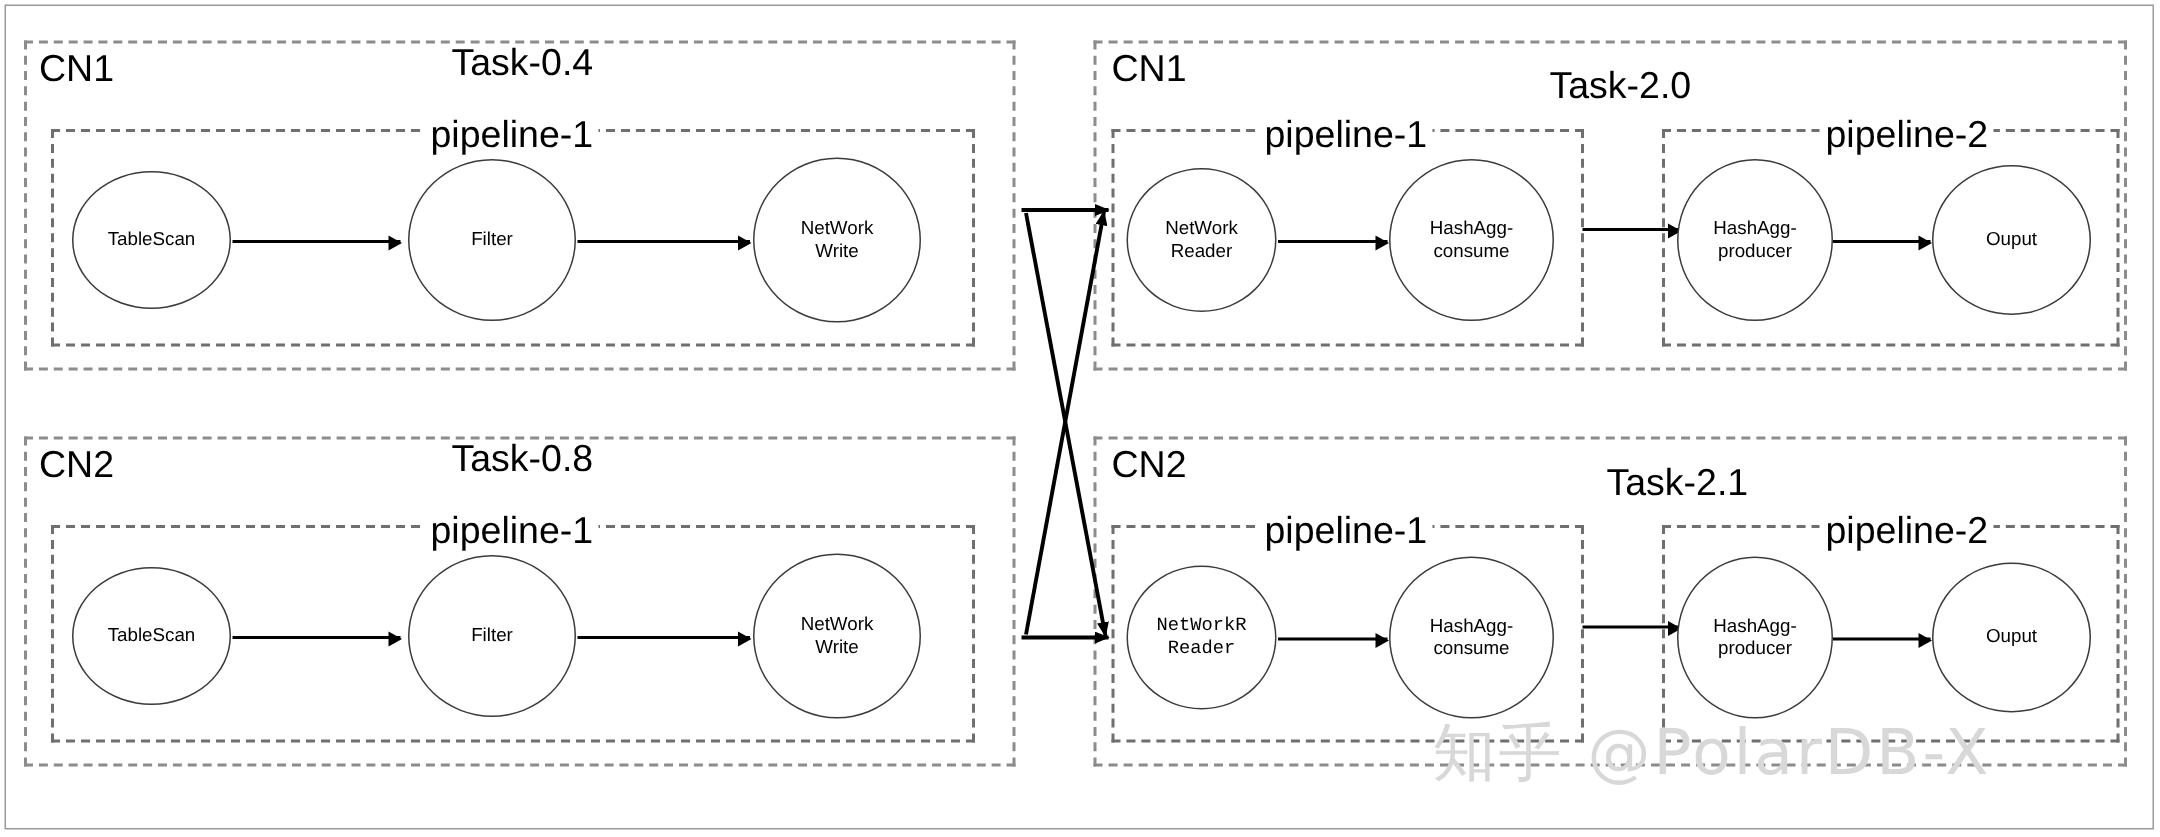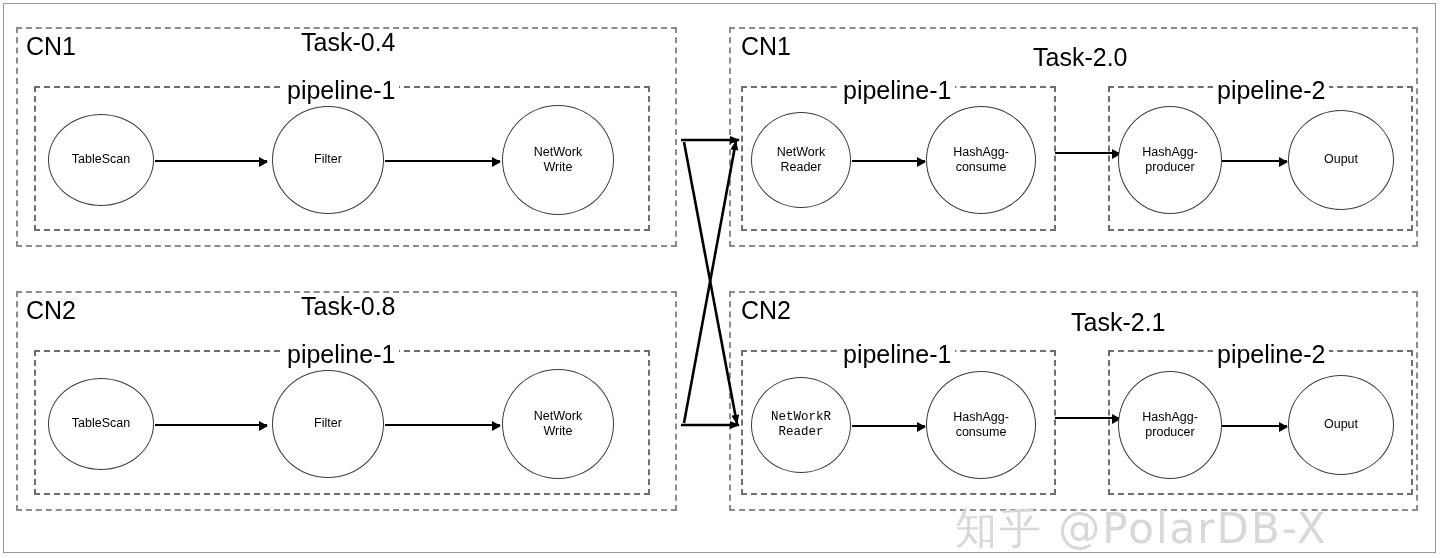--- a/index.html
+++ b/index.html
@@ -113,21 +113,21 @@
     left:0; top:0;
     width:1440px; height:558px;
     z-index:7;
     pointer-events:none;
   }
 
   
   .watermark{
     position:absolute;
     left:955px;
-    top:501px;
+    top:474px;
     font-size:42px;
     color:#d8d8d8;
     letter-spacing:2px;
     white-space:nowrap;
     z-index:9;
     font-family:"DejaVu Sans","Liberation Sans",sans-serif;
   }
 </style>
 </head>
 <body>

